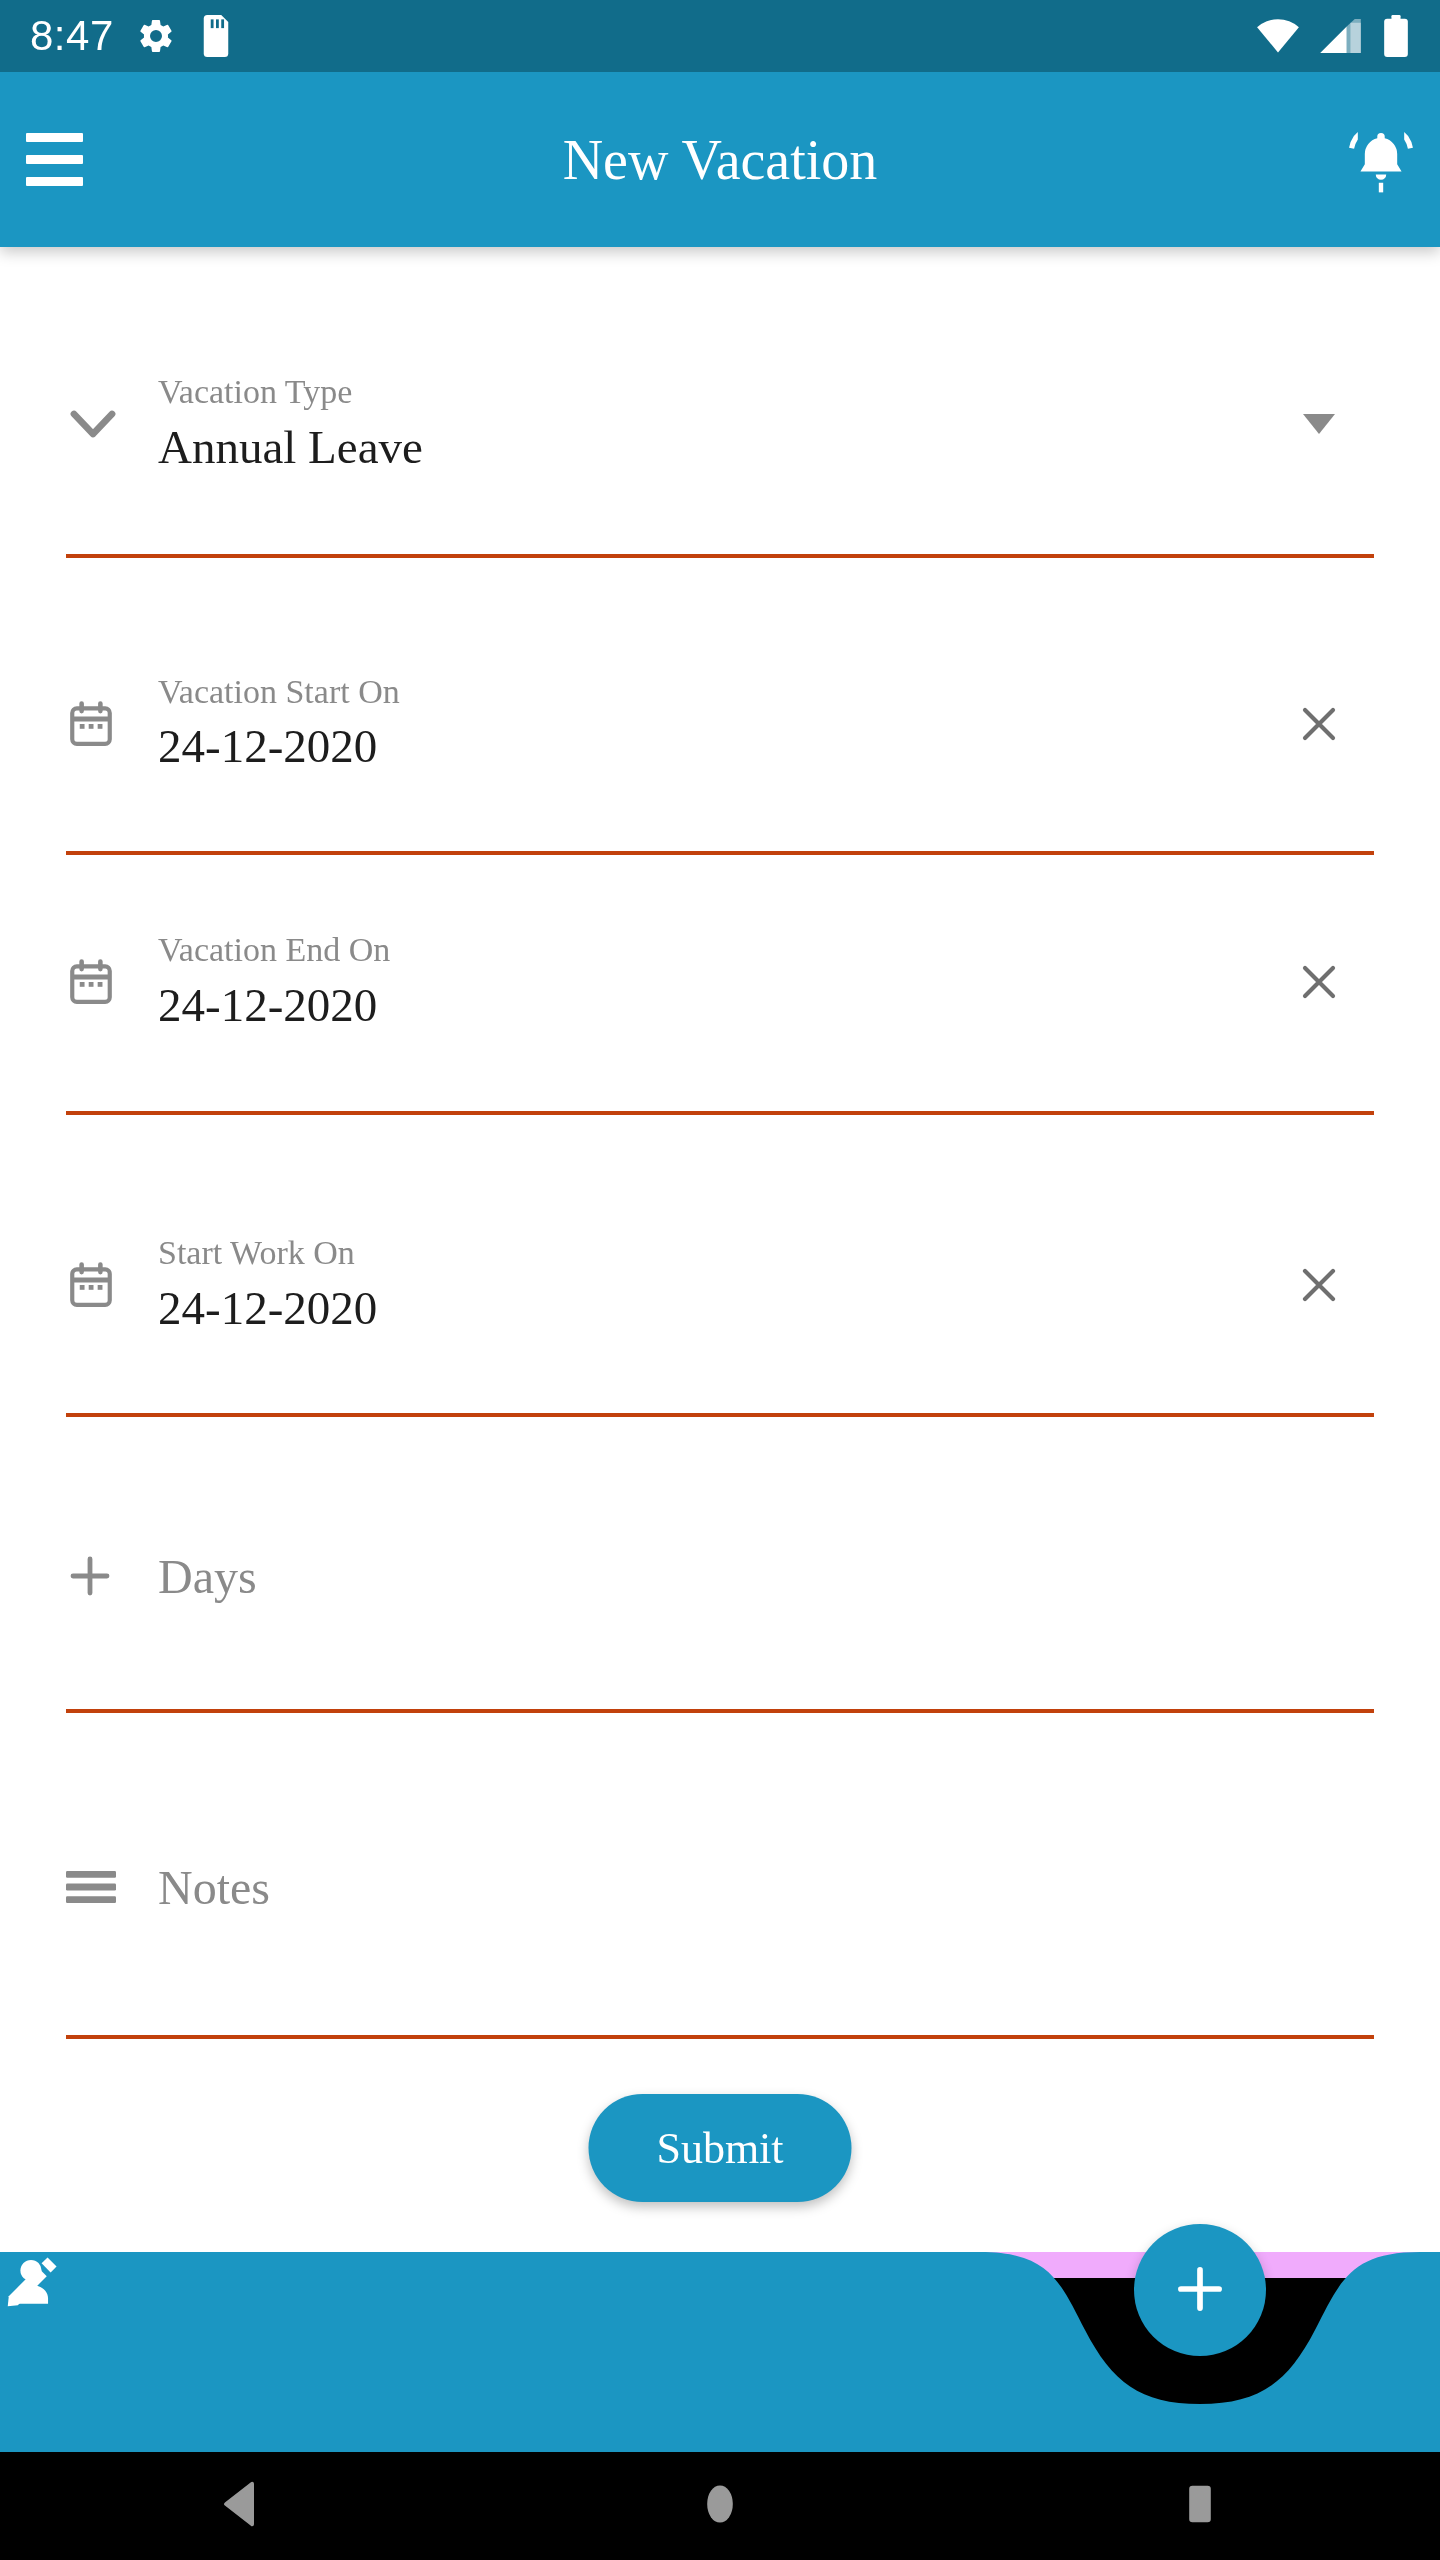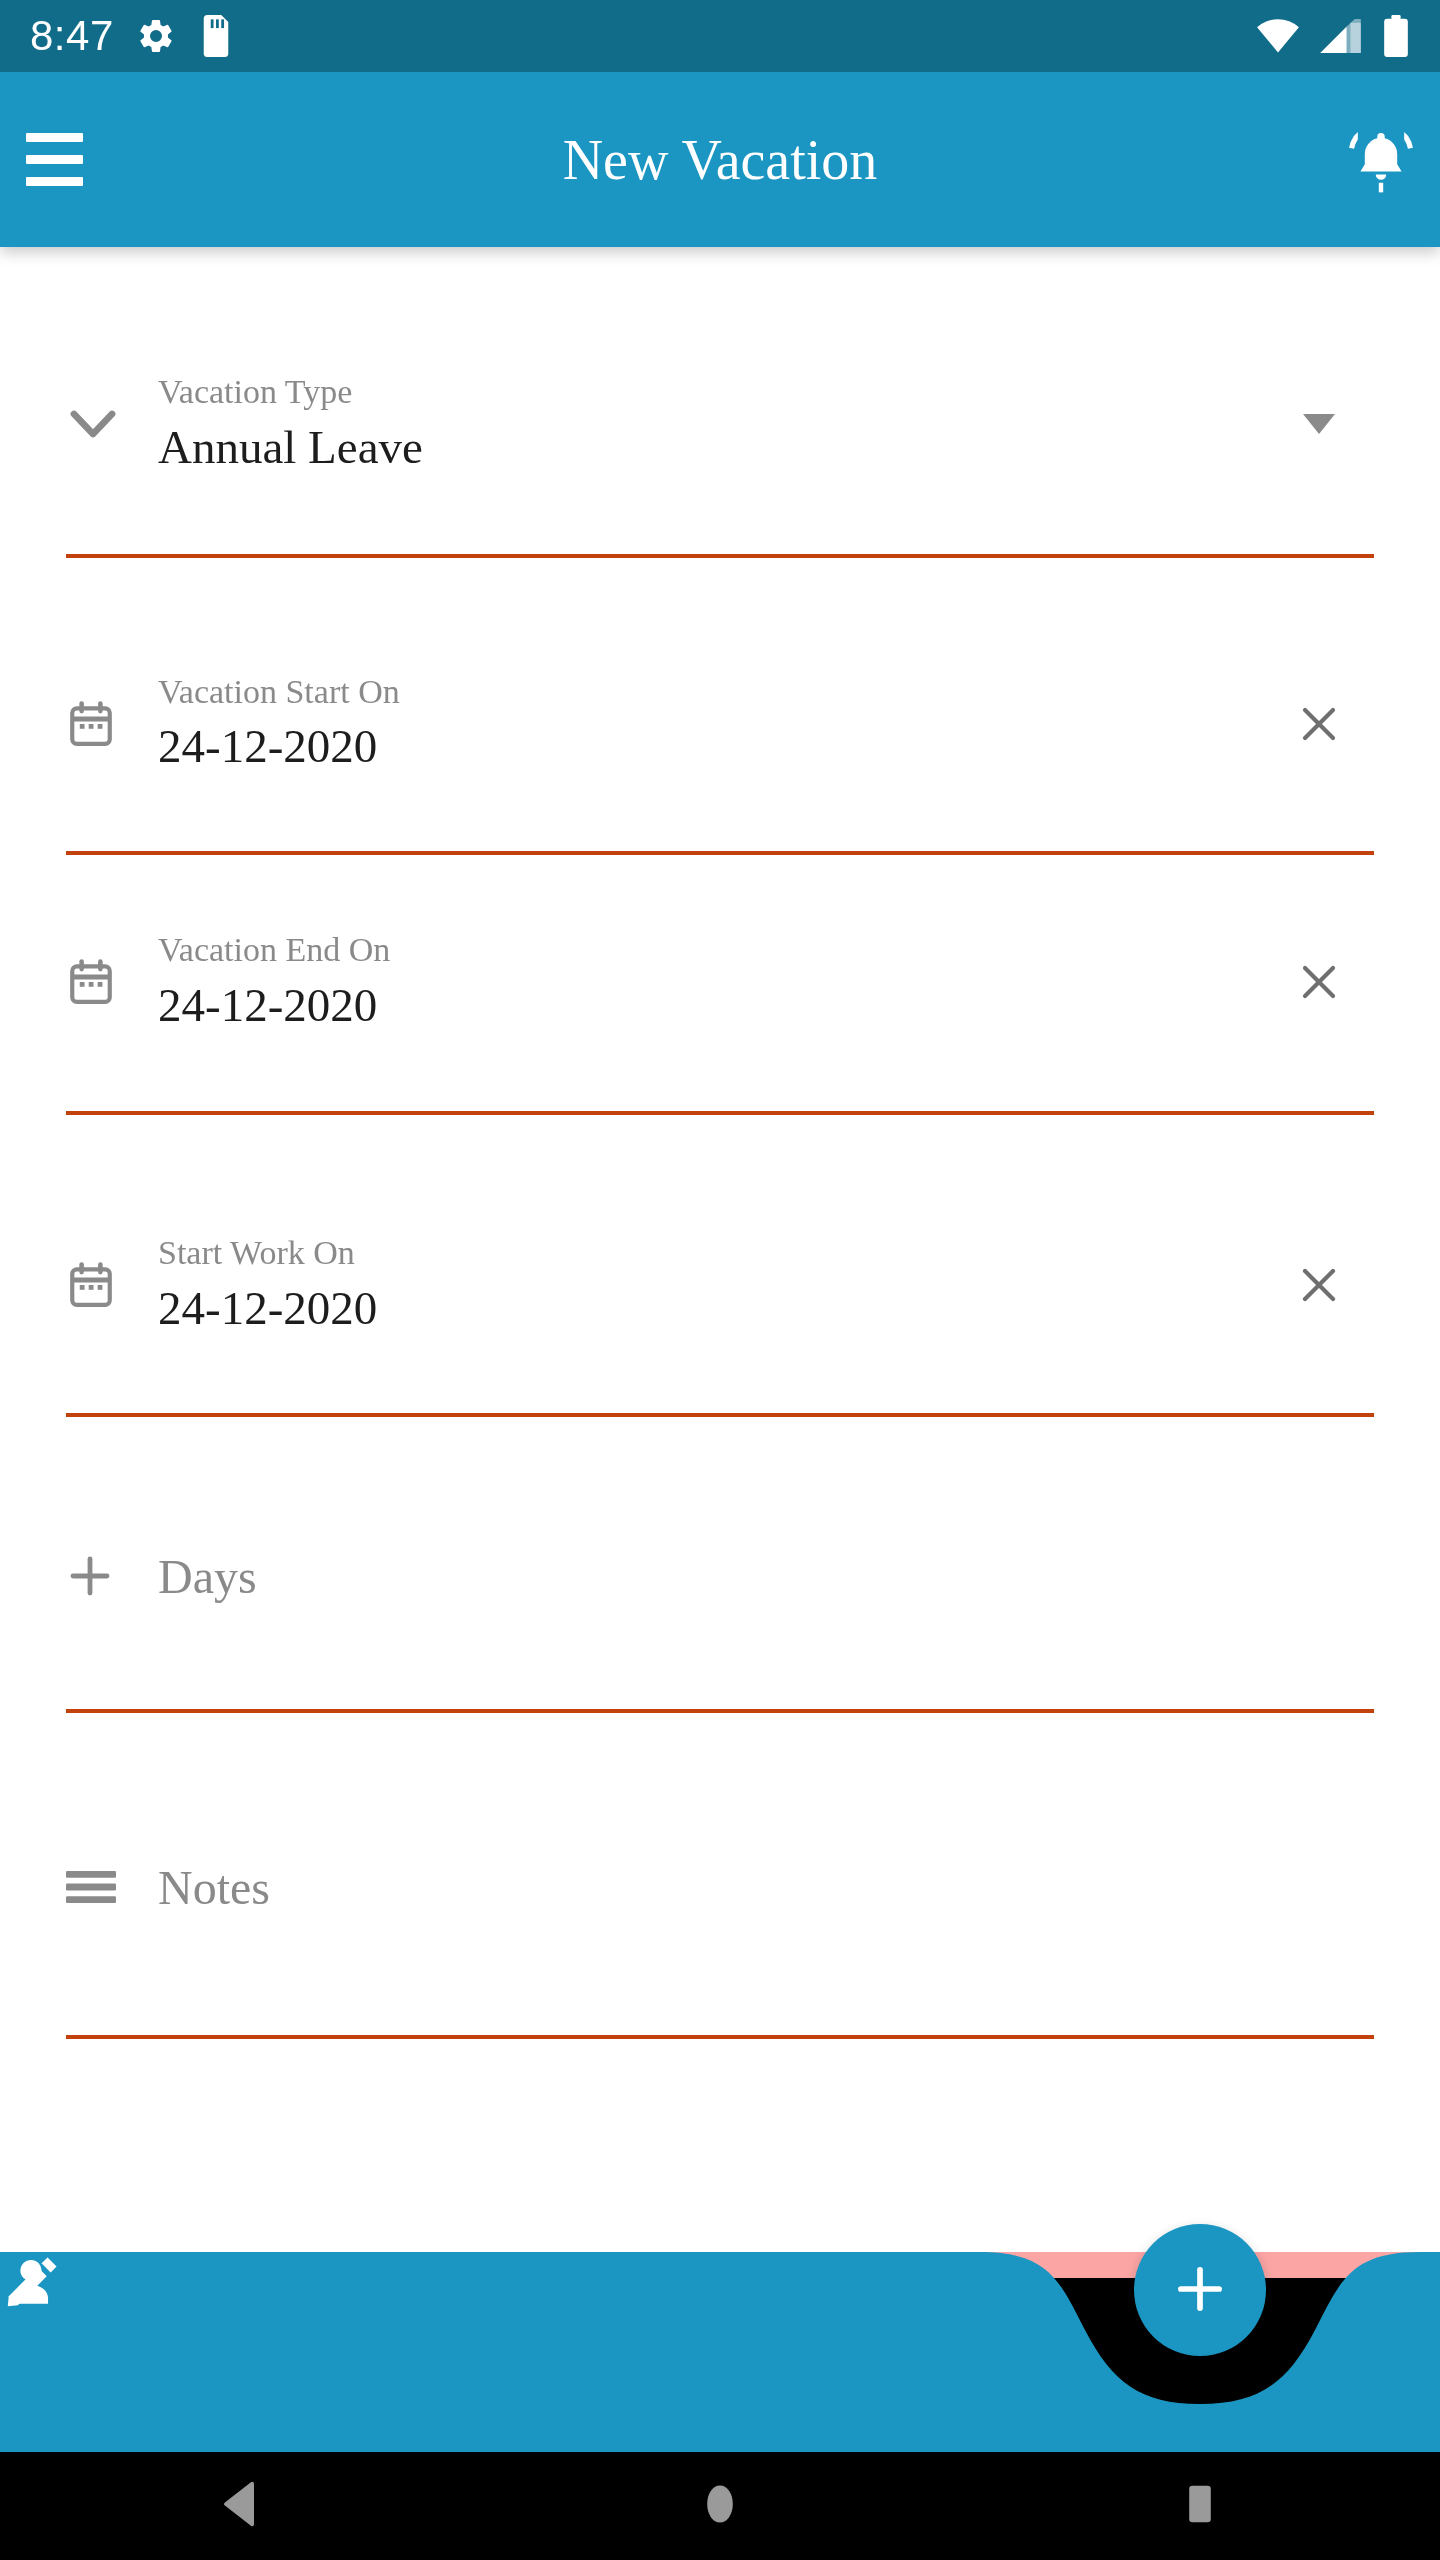--- a/index.html
+++ b/index.html
@@ -2,21 +2,21 @@
 <html><head>
 <meta charset="utf-8">
 <style>
   * { margin:0; padding:0; box-sizing:border-box; }
   html, body {
     width:1440px; height:2560px;
     background:#000;
     font-family:"Liberation Serif", serif;
     overflow:hidden;
   }
-  .phone { position:relative; width:1440px; height:2278px; background:#fca5a5; }
+  .phone { position:relative; width:1440px; height:2278px; background:#f0abfc; }
 
   
   .status-bar {
     position:absolute; top:0; left:0; width:1440px; height:72px;
     background:#116C8A; display:flex; align-items:center;
     padding:0 30px; z-index:40;
   }
   .status-left { display:flex; align-items:center; gap:22px; }
   .status-time { color:#fff; font-size:42px; font-family:"Liberation Sans", sans-serif; font-weight:400; letter-spacing:0.5px; }
   .status-right { margin-left:auto; display:flex; align-items:center; gap:20px; }
@@ -257,20 +257,21 @@
         </svg>
       </div>
       <div class="field-body">
         <div class="field-placeholder">Notes</div>
       </div>
       <div class="field-action"></div>
     </div>
 
   </div>
 
+  <button class="submit-btn">Submit</button>
 
   <div class="bottom-nav">
     <svg viewBox="0 0 1440 200" preserveAspectRatio="none">
       <path d="M0 0 H980 C1050 0 1060 30 1085 78 C1112 130 1140 152 1200 152 C1260 152 1288 130 1315 78 C1340 30 1350 0 1420 0 H1440 V200 H0 Z" fill="#1B96C2"></path>
     </svg>
     <div class="nav-items">
       <div class="nav-item">
         <span>
           <svg width="62" height="62" viewBox="0 0 24 24" fill="#fff">
             <circle cx="12" cy="7.2" r="4.1"></circle>

